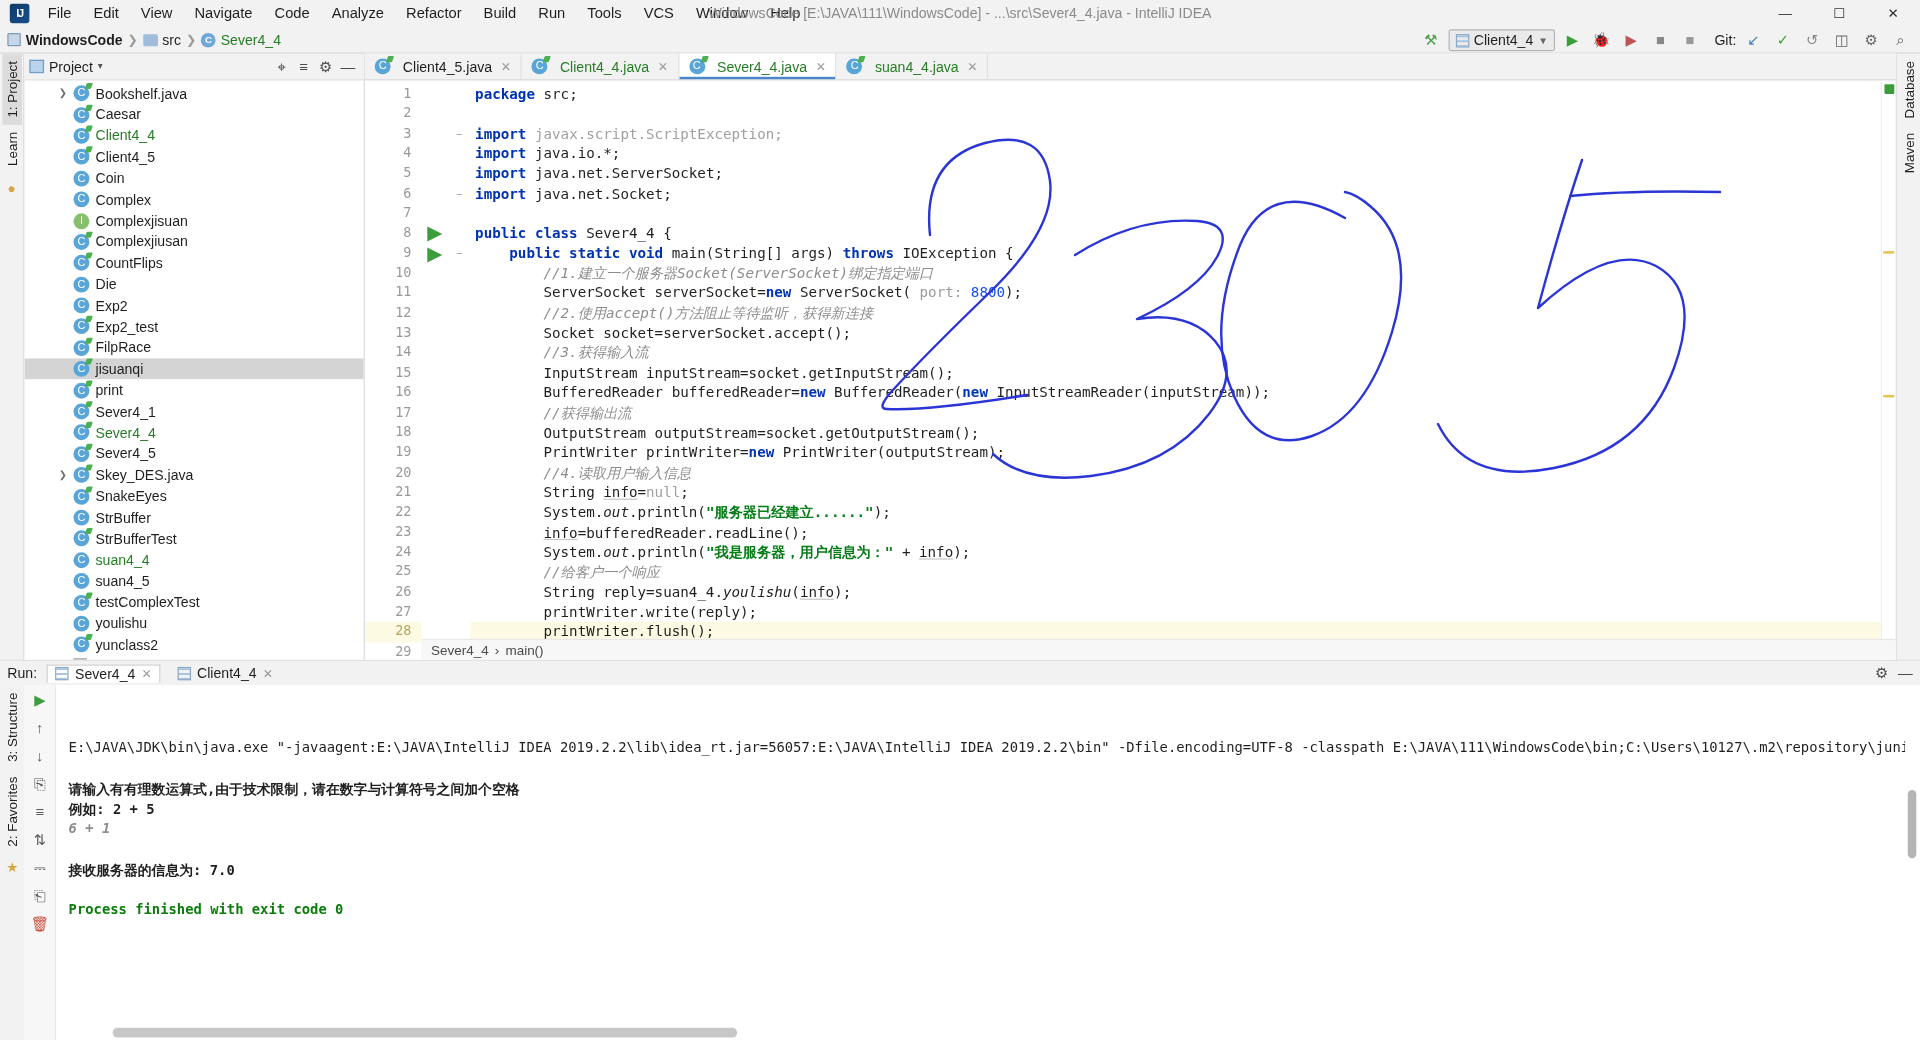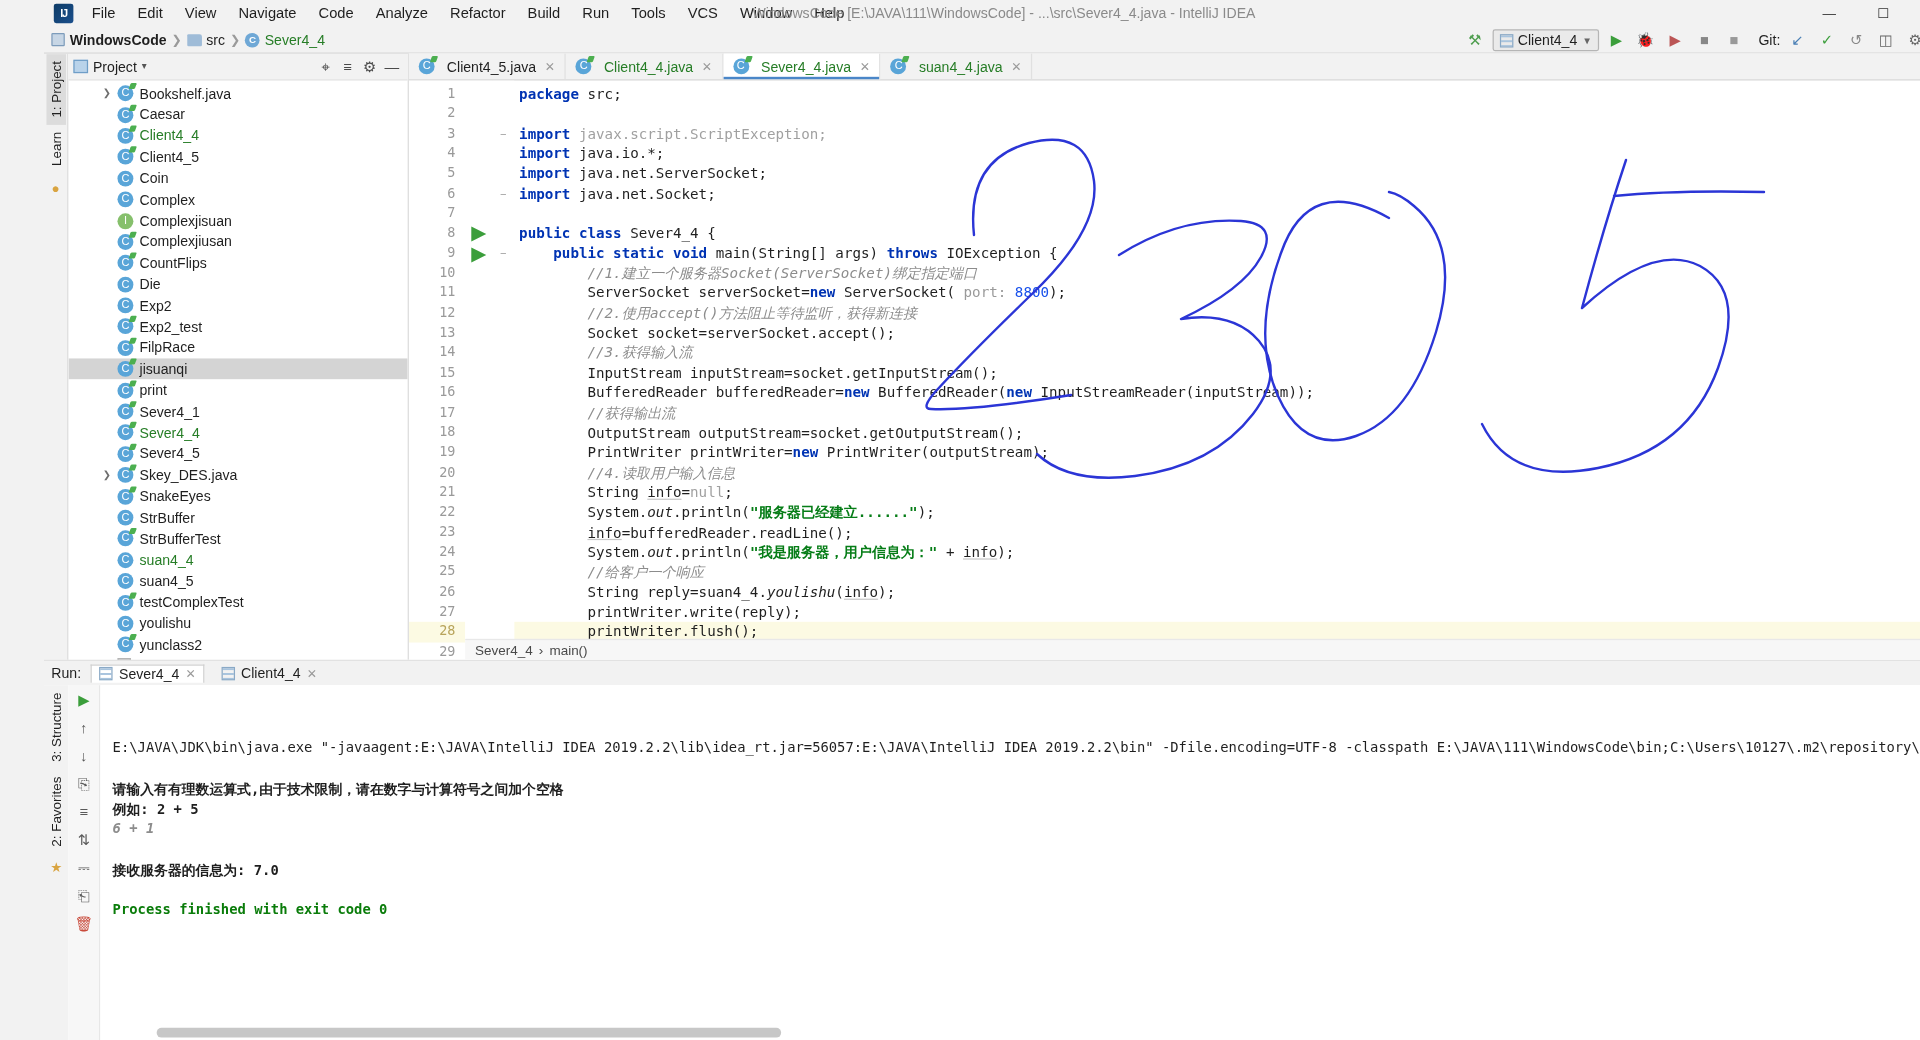--- a/index.html
+++ b/index.html
@@ -1,18 +1,18 @@
 <!DOCTYPE html>
 <html><head>
 <meta charset="utf-8">
 <style>
   * { box-sizing: border-box; margin:0; padding:0; }
   html,body { width:1920px; height:1040px; overflow:hidden; background:#f2f2f2;
               font-family:"Liberation Sans", sans-serif; }
-  #root { position:relative; width:1579px; height:1040px;margin-left:44px; }
+  #root { position:relative; width:1579px; height:1040px; }
 
   
   #scaler { position:absolute; top:0; left:0; width:1568px; height:853px;
             transform:scale(1.22449,1.21923); transform-origin:0 0;
             background:#f2f2f2; }
 
   
   .titlebar { position:relative; height:22px; background:#f2f2f2;
               display:flex; align-items:center; }
   .ij-logo { width:16px; height:16px; margin:0 6px 0 8px; border-radius:2px;

